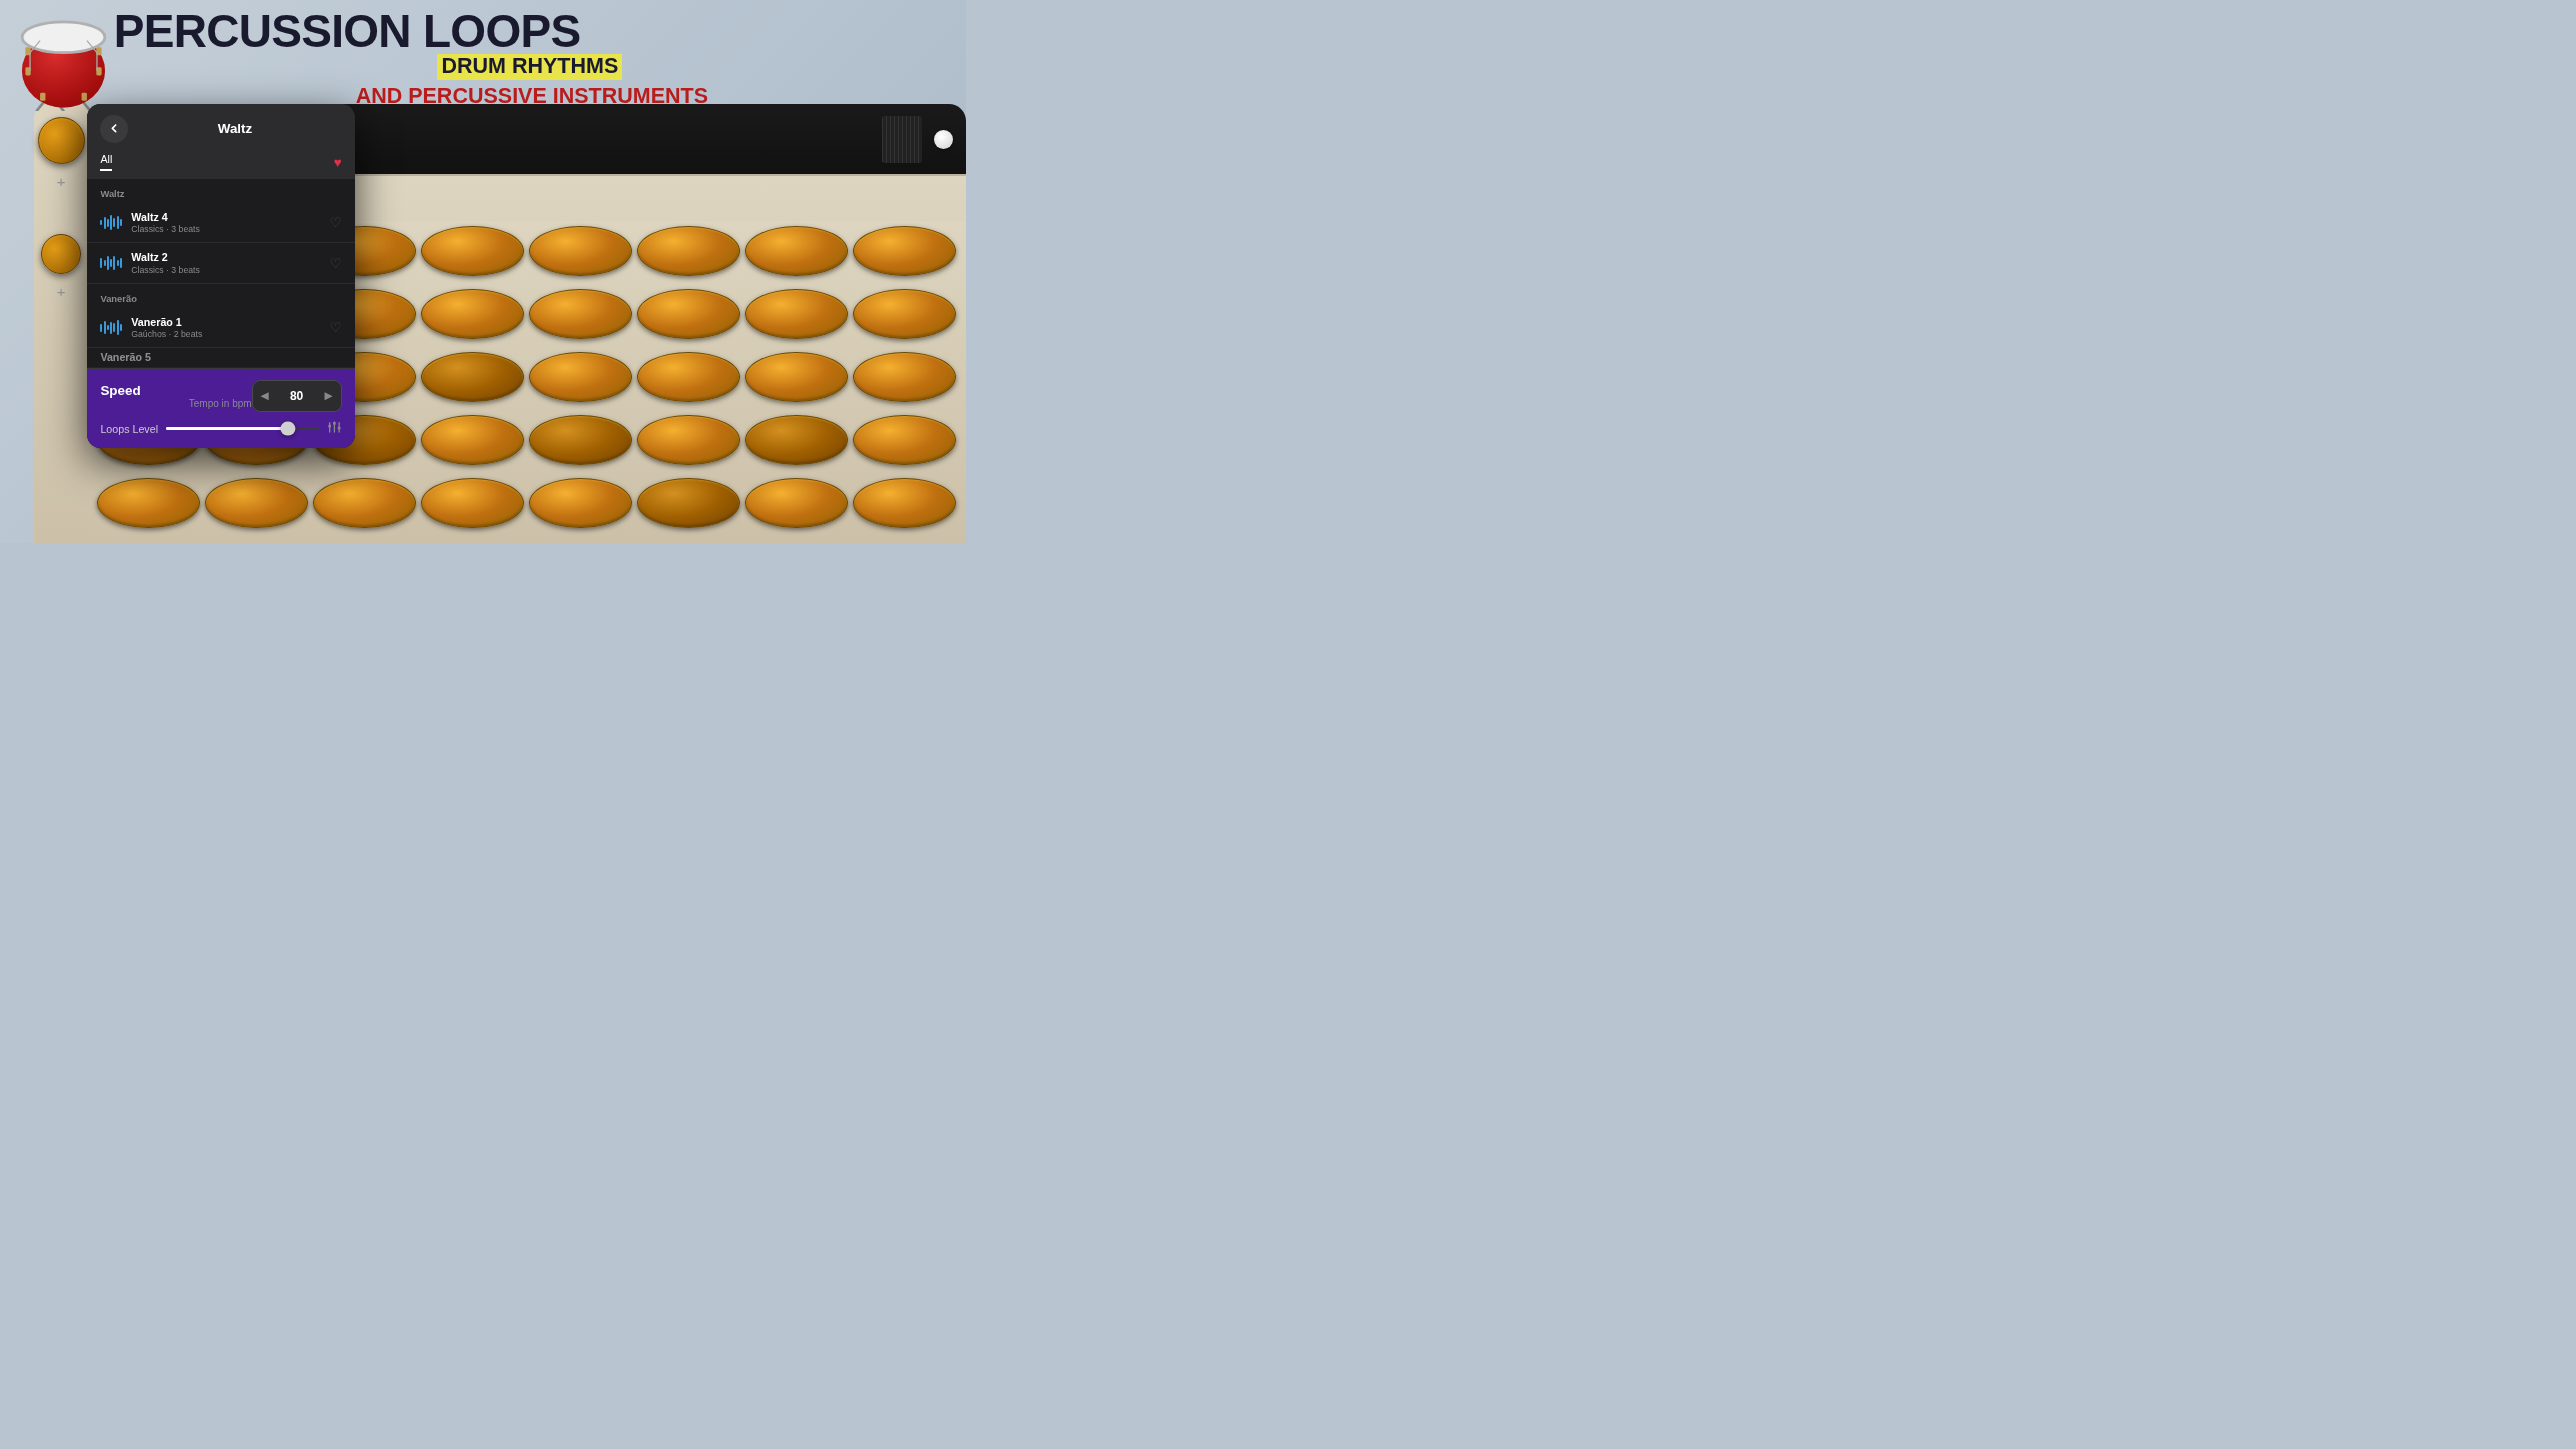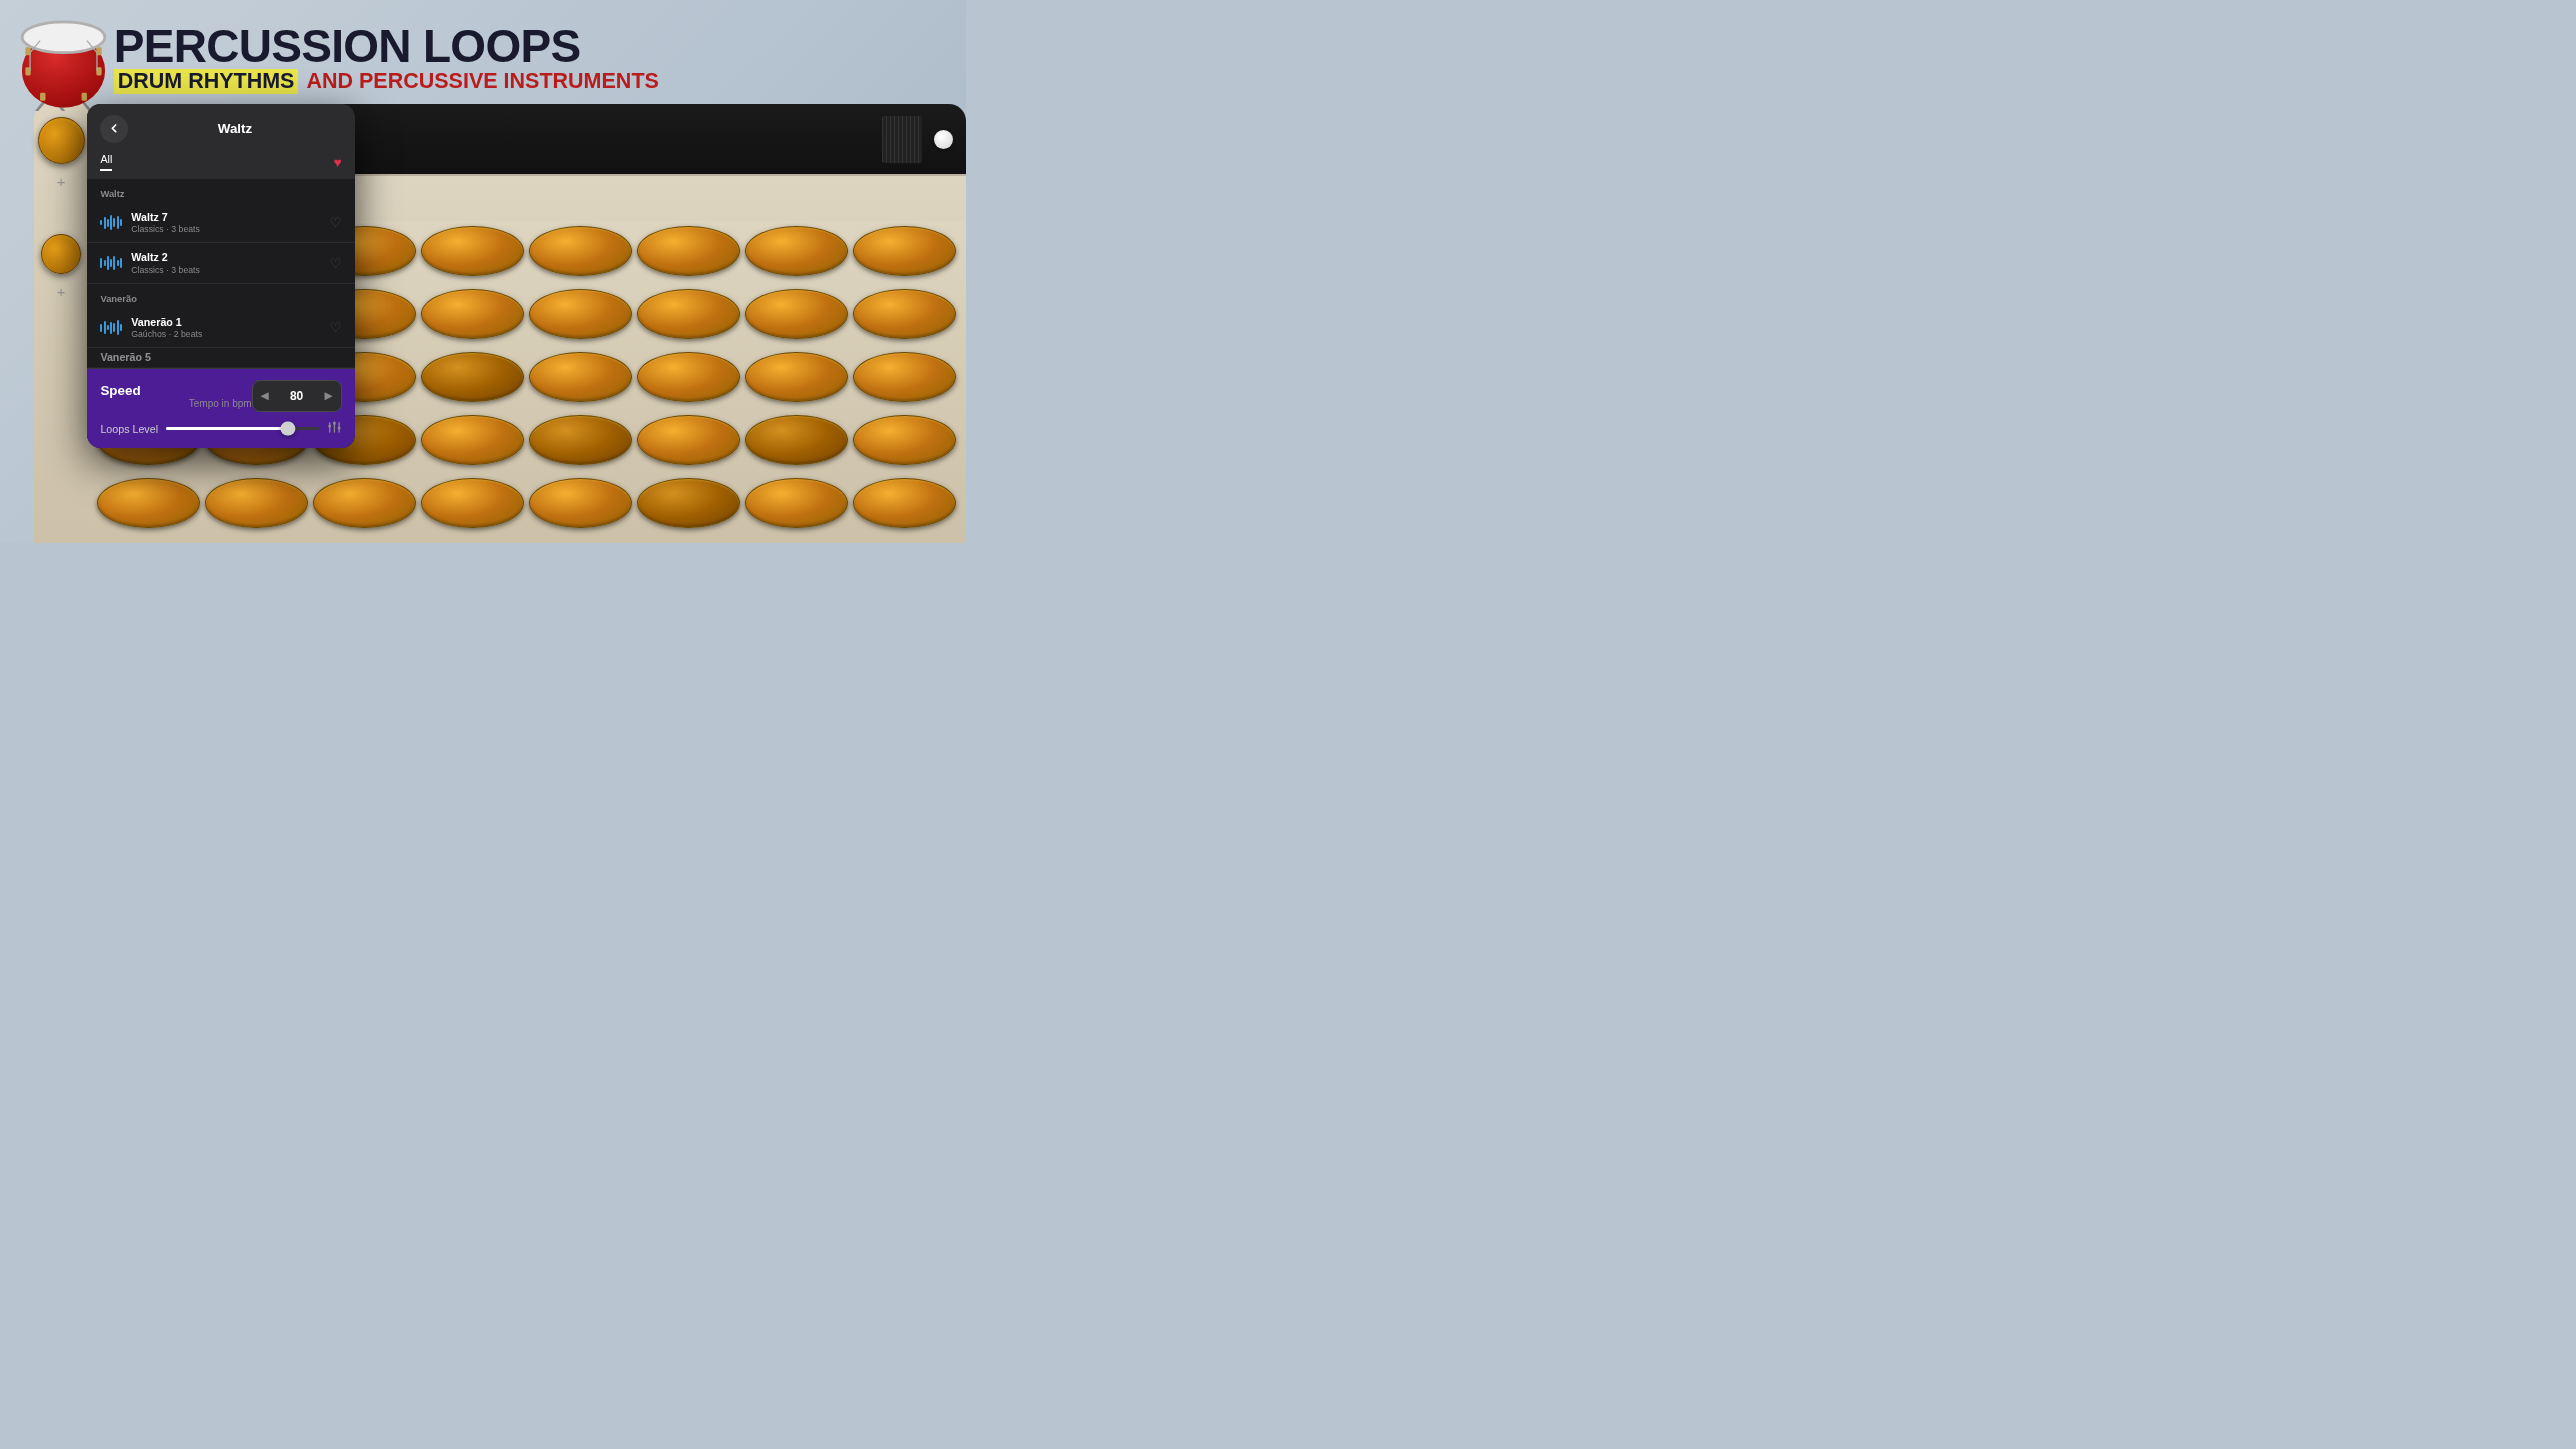--- a/index.html
+++ b/index.html
@@ -519,21 +519,21 @@
         <radialGradient id="drumGrad" cx="40%" cy="30%" r="70%">
           <stop offset="0%" stop-color="#dd3030" stop-opacity="0.8"></stop>
           <stop offset="100%" stop-color="#880000" stop-opacity="0.6"></stop>
         </radialGradient>
       </defs>
     </svg>
   </div>
 
   <div class="header-text">
     <div class="title-main">PERCUSSION LOOPS</div>
-    <div style="display:flex; align-items:center; flex-wrap:wrap; gap:4px;">
+    <div style="display:flex; align-items:center; flex-wrap:wrap; gap:4px;flex-direction:column;">
       <span class="title-sub title-sub-highlight">DRUM RHYTHMS</span>
       <span class="title-sub title-sub-plain">AND PERCUSSIVE INSTRUMENTS</span>
     </div>
   </div>
 </div>
 
 <div class="dm-top-bar">
 
   <div class="knob" style="width:40px;height:40px;"></div>
   <div class="knob" style="width:40px;height:40px;"></div>
@@ -713,21 +713,21 @@
             <div class="waveform-bar" style="height:5.4px;"></div>
             <div class="waveform-bar" style="height:12px;"></div>
             <div class="waveform-bar" style="height:8px;"></div>
             <div class="waveform-bar" style="height:14.8px;"></div>
             <div class="waveform-bar" style="height:9.4px;"></div>
             <div class="waveform-bar" style="height:13.4px;"></div>
             <div class="waveform-bar" style="height:6.7px;"></div>
           </div>
         </div>
         <div class="list-item-text">
-          <div class="list-item-name">Waltz 7</div>
+          <div class="list-item-name">Waltz 4</div>
           <div class="list-item-sub">Classics · 3 beats</div>
         </div>
         <div class="list-item-heart">♡</div>
       </div>
 
       <div class="list-item">
         <div class="list-item-icon">
           <div class="waveform-icon">
             <div class="waveform-bar" style="height:10.7px;"></div>
             <div class="waveform-bar" style="height:5.4px;"></div>

